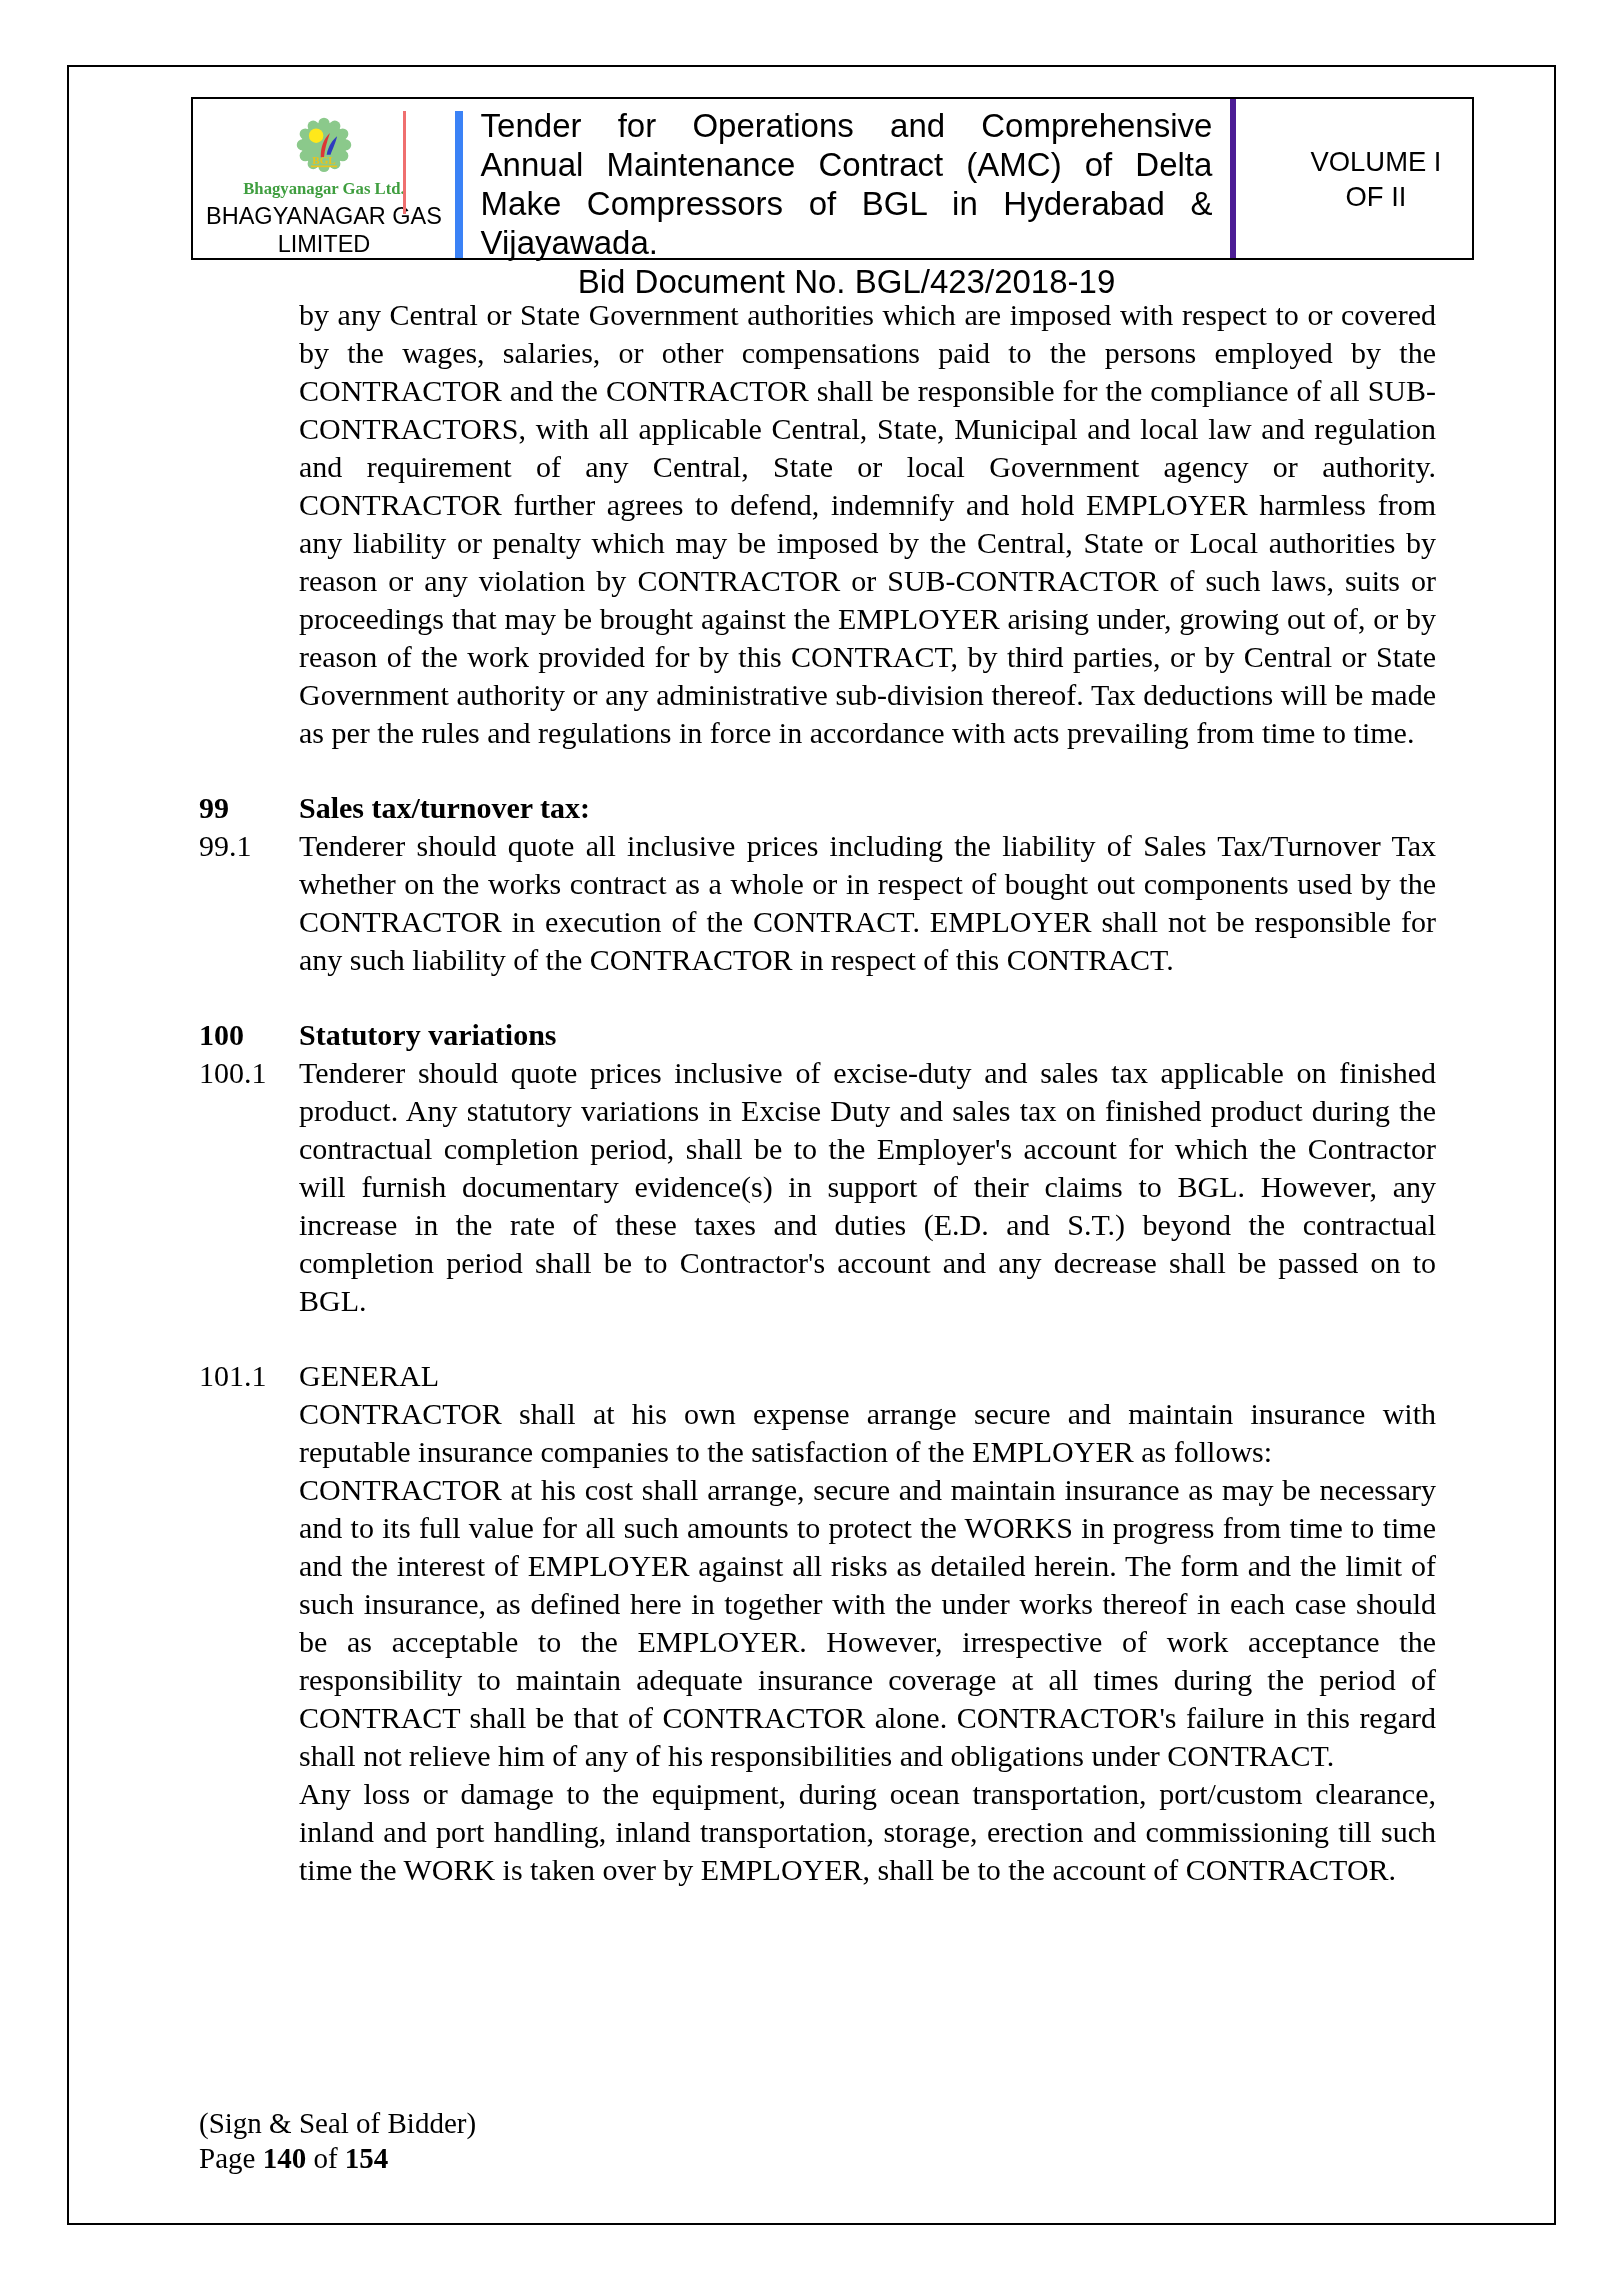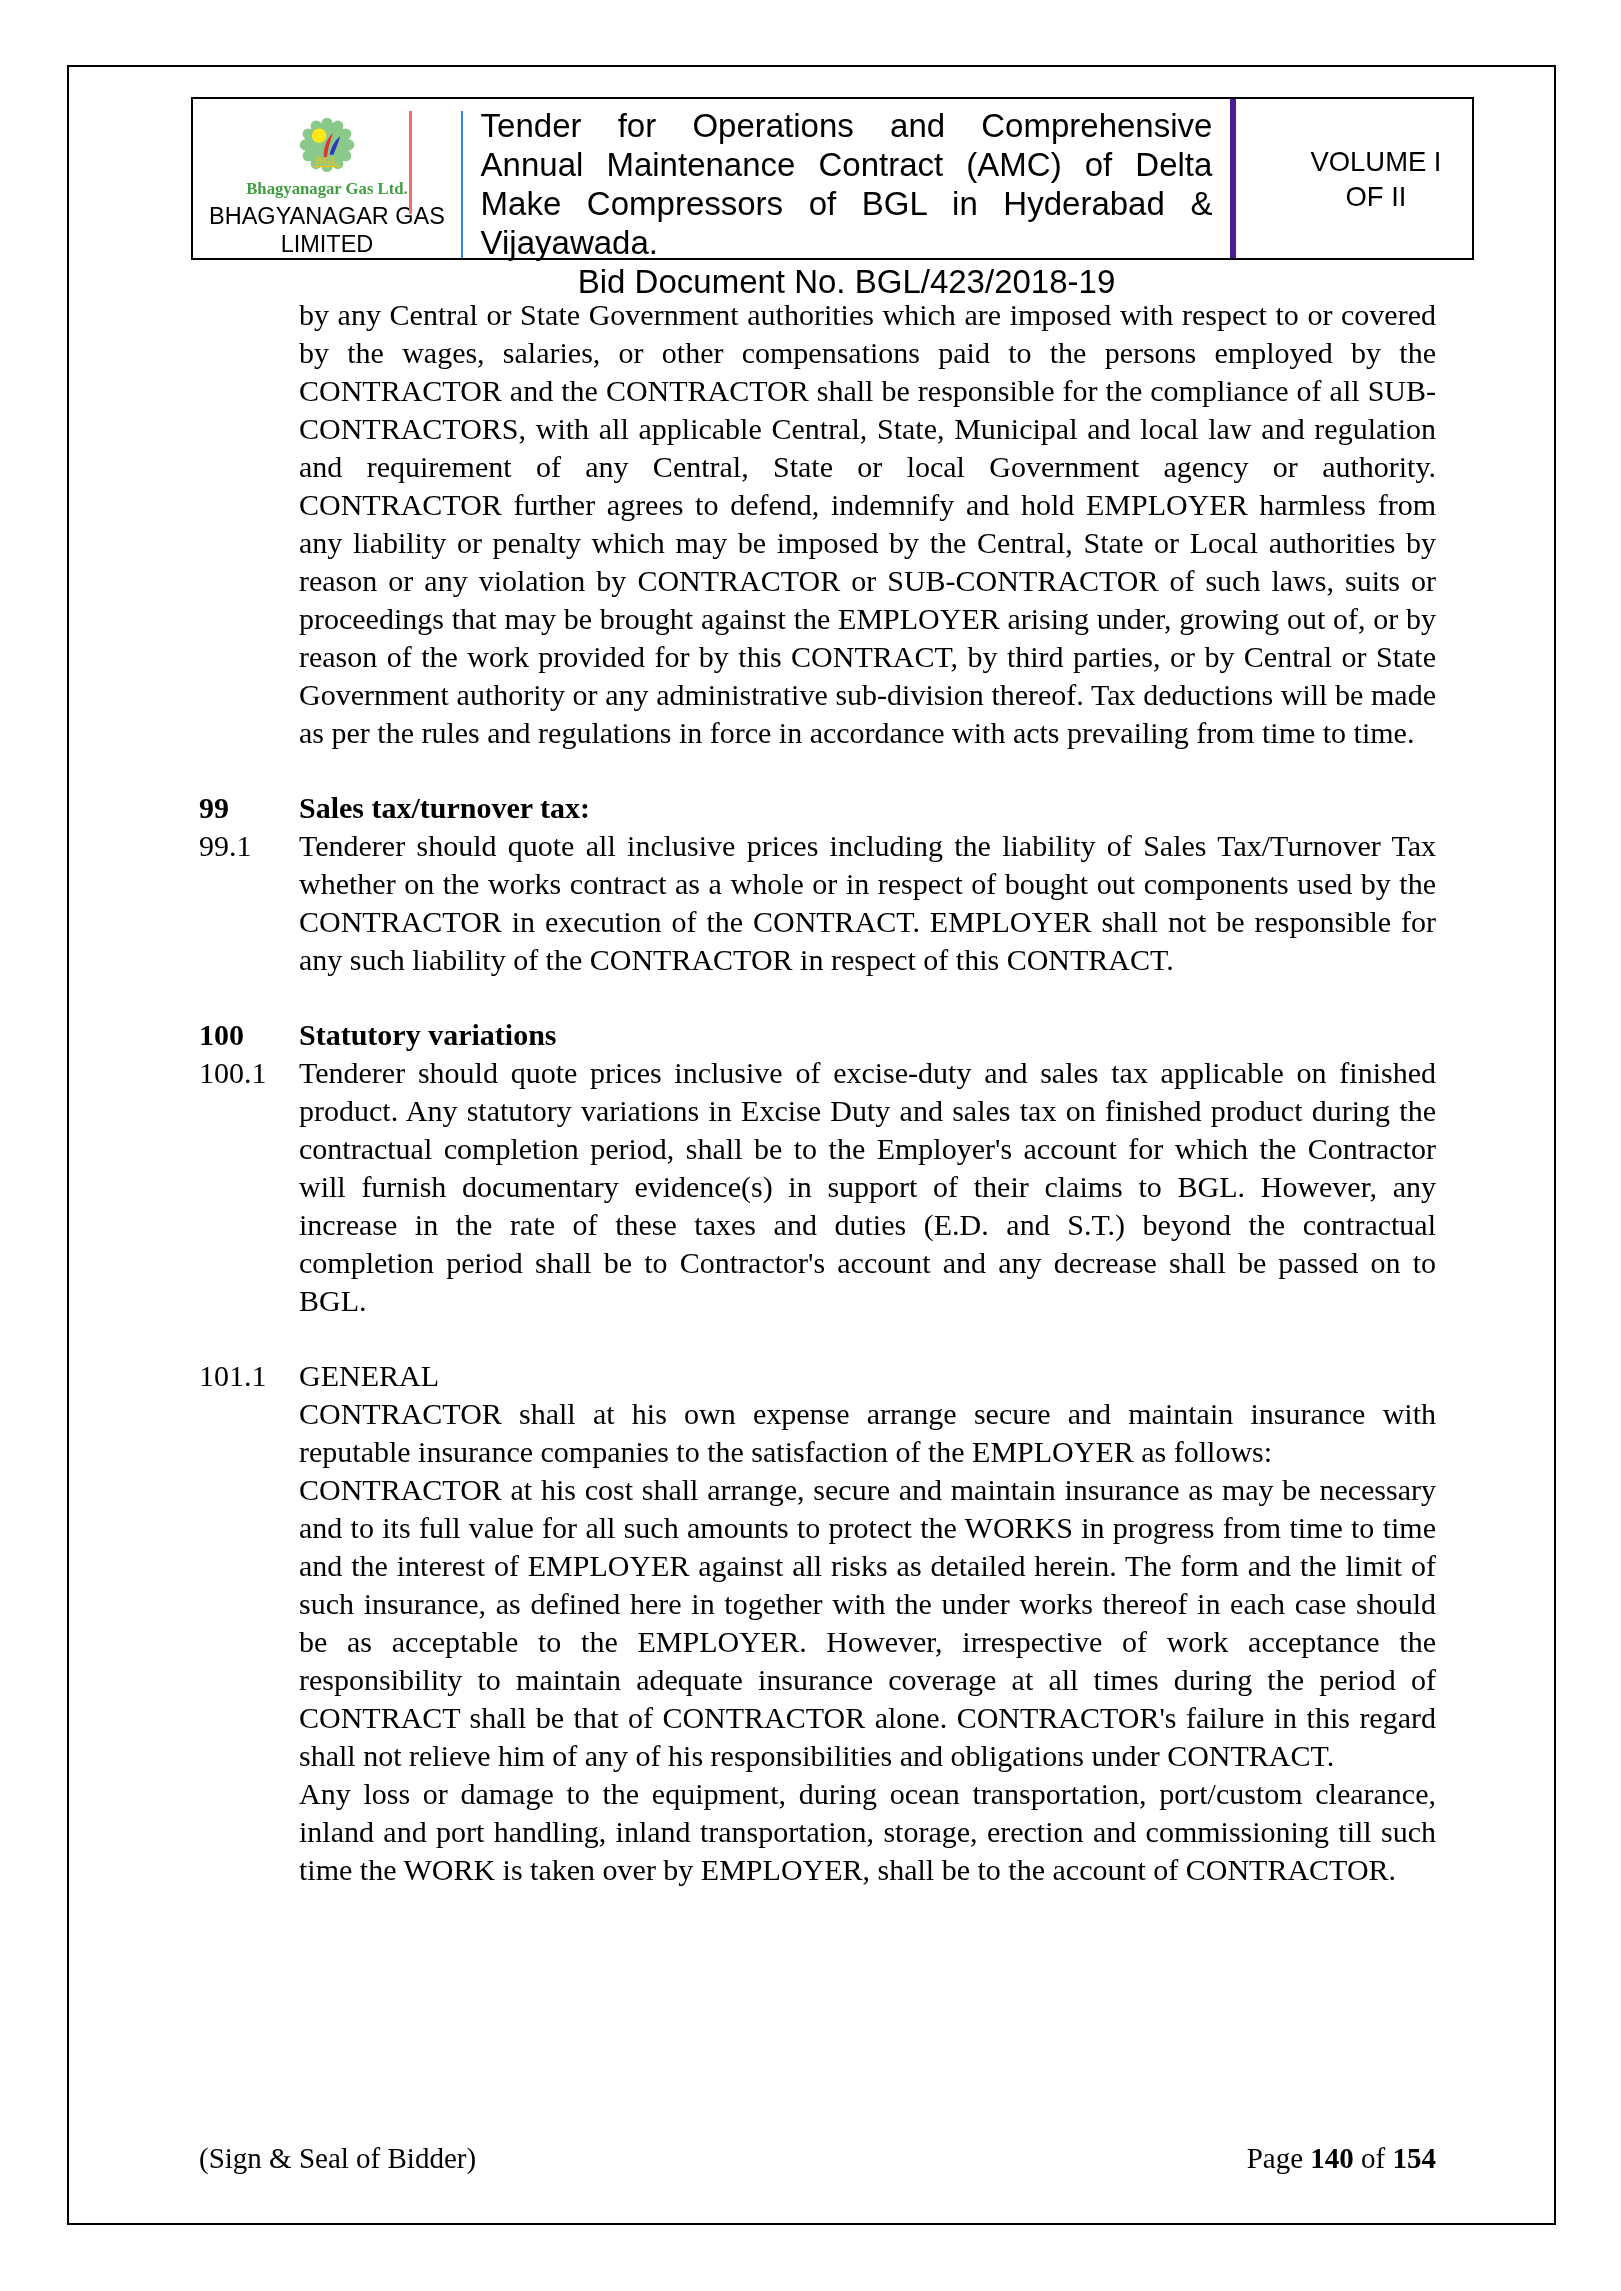--- a/index.html
+++ b/index.html
@@ -11,21 +11,21 @@
   .frame{
     position:absolute;left:67px;top:65px;width:1485px;height:2156px;
     border:2px solid #000;background:#fff;
   }
   
   .header-table{
     position:absolute;left:122px;top:30px;width:1279px;height:159px;
     border:2px solid #000;display:flex;background:#fff;
   }
   .logo-cell{
-    width:270px;flex:none;border-right:2px solid #3b82f6;position:relative;
+    width:270px;flex:none;border-right:8px solid #3b82f6;position:relative;
     display:flex;flex-direction:column;align-items:center;padding-top:4.9px;box-sizing:border-box;margin-top:12px;
   }
   .red-line{
     position:absolute;right:49px;top:0;width:2.9px;height:103px;
     background:var(--line-red,#ef6f6f);
   }
   .logo-subtext{
     font-family:"Liberation Serif",serif;font-weight:bold;
     font-size:16.7px;line-height:18.6px;color:var(--logo-text-green,#3f9e3f);
     margin-top:-2px;white-space:nowrap;
@@ -55,21 +55,21 @@
   .num{width:100px;margin-left:130px;flex:none;}
   .num.bold{font-weight:bold;}
   .row-body{flex:1;text-align:justify;}
   .heading{font-weight:bold;}
   .gap{height:37px;}
   .content .first{margin-top:35px;}
   
   .footer{
     position:absolute;left:130px;right:118px;bottom:47px;
     display:flex;justify-content:space-between;align-items:baseline;
-    font-size:29px;line-height:35px;
+    font-size:29px;line-height:35px;flex-direction:column;
   }
   .pagenum b{font-weight:bold;}
 </style>
 </head>
 <body>
 
 <div class="frame">
 
   <div class="header-table">
 

